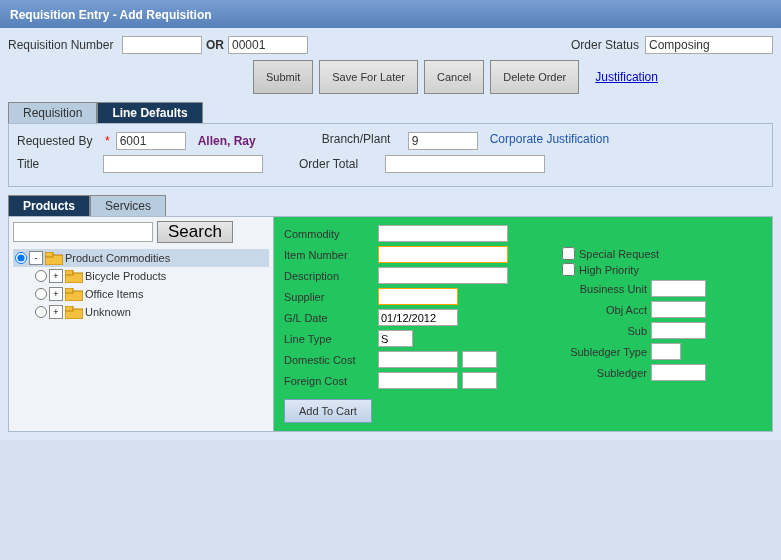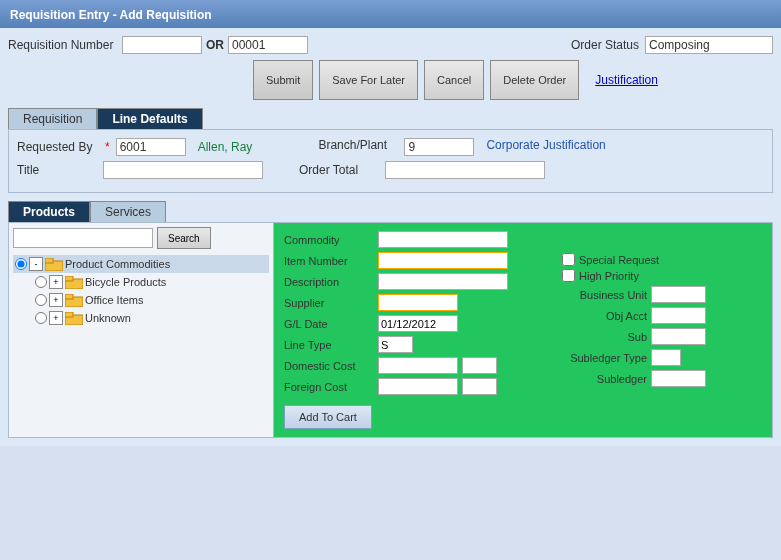--- a/index.html
+++ b/index.html
@@ -82,21 +82,21 @@
     .buttons-row {
       display: flex;
       align-items: center;
       justify-content: center;
       gap: 6px;
       margin-bottom: 8px;
       padding-left: 130px;
     }
     
     .btn {
-      height: 40px;
+      height: 34px;
       padding: 2px 12px;
       border: 1px solid #888;
       cursor: pointer;
       font-size: 11px;
       background: linear-gradient(to bottom, #e8e8e8, #d0d0d0);
       color: #333;
     }
     
     .btn-submit { background: linear-gradient(to bottom, #e0e0e0, #c8c8c8); }
     
@@ -159,22 +159,23 @@
       border: 1px solid #aaa;
       background: white;
       padding: 1px 3px;
       color: #333;
     }
     
     .form-input-sm { width: 70px; }
     .form-input-lg { width: 160px; }
     
     .field-name-display {
-      color: #15803d;
+      color: #701a75;
       margin-left: 6px;
+      font-weight: bold;
     }
     
     .branch-plant-section {
       display: flex;
       align-items: flex-start;
       gap: 6px;
       margin-left: 60px;
     }
     
     .corp-admin-label {
@@ -242,21 +243,21 @@
       background: white;
       padding: 1px 3px;
     }
     
     .search-btn {
       height: 22px;
       padding: 0 10px;
       border: 1px solid #888;
       background: linear-gradient(to bottom, #e8e8e8, #d0d0d0);
       cursor: pointer;
-      font-size: 10px;
+      font-size: 17px;
       text-align: center;
     }
     
     .tree-container {
       min-height: 160px;
     }
     
     .tree-item {
       display: flex;
       align-items: center;

